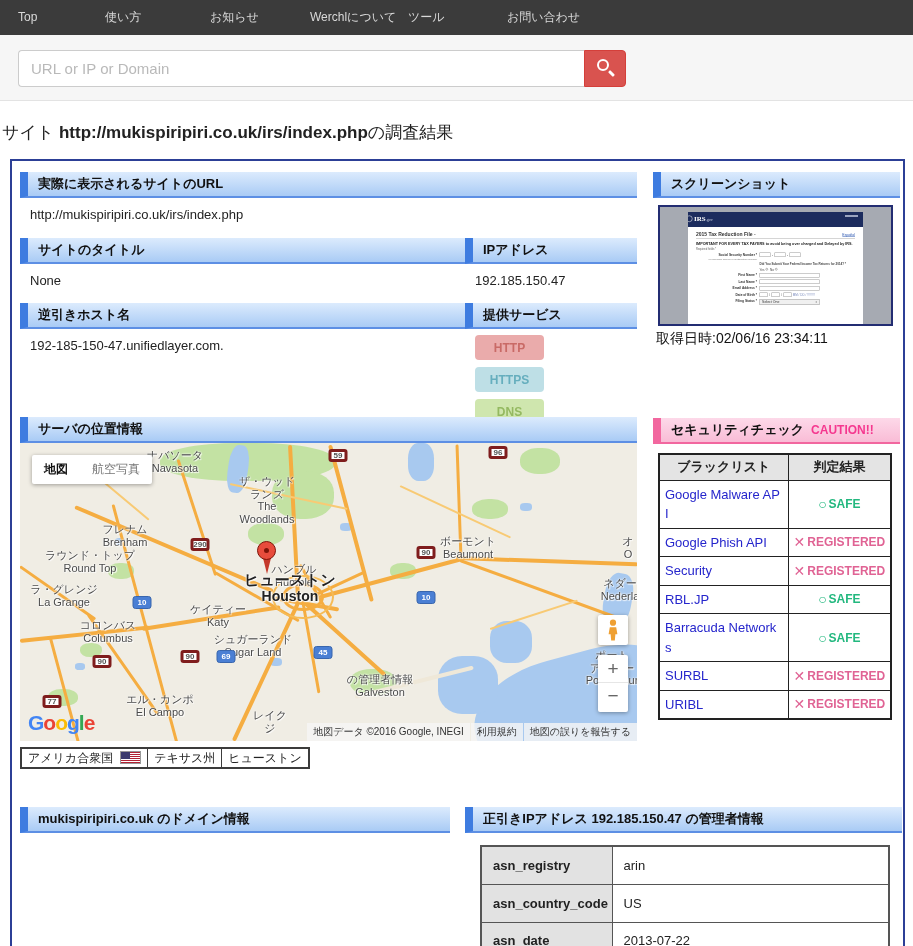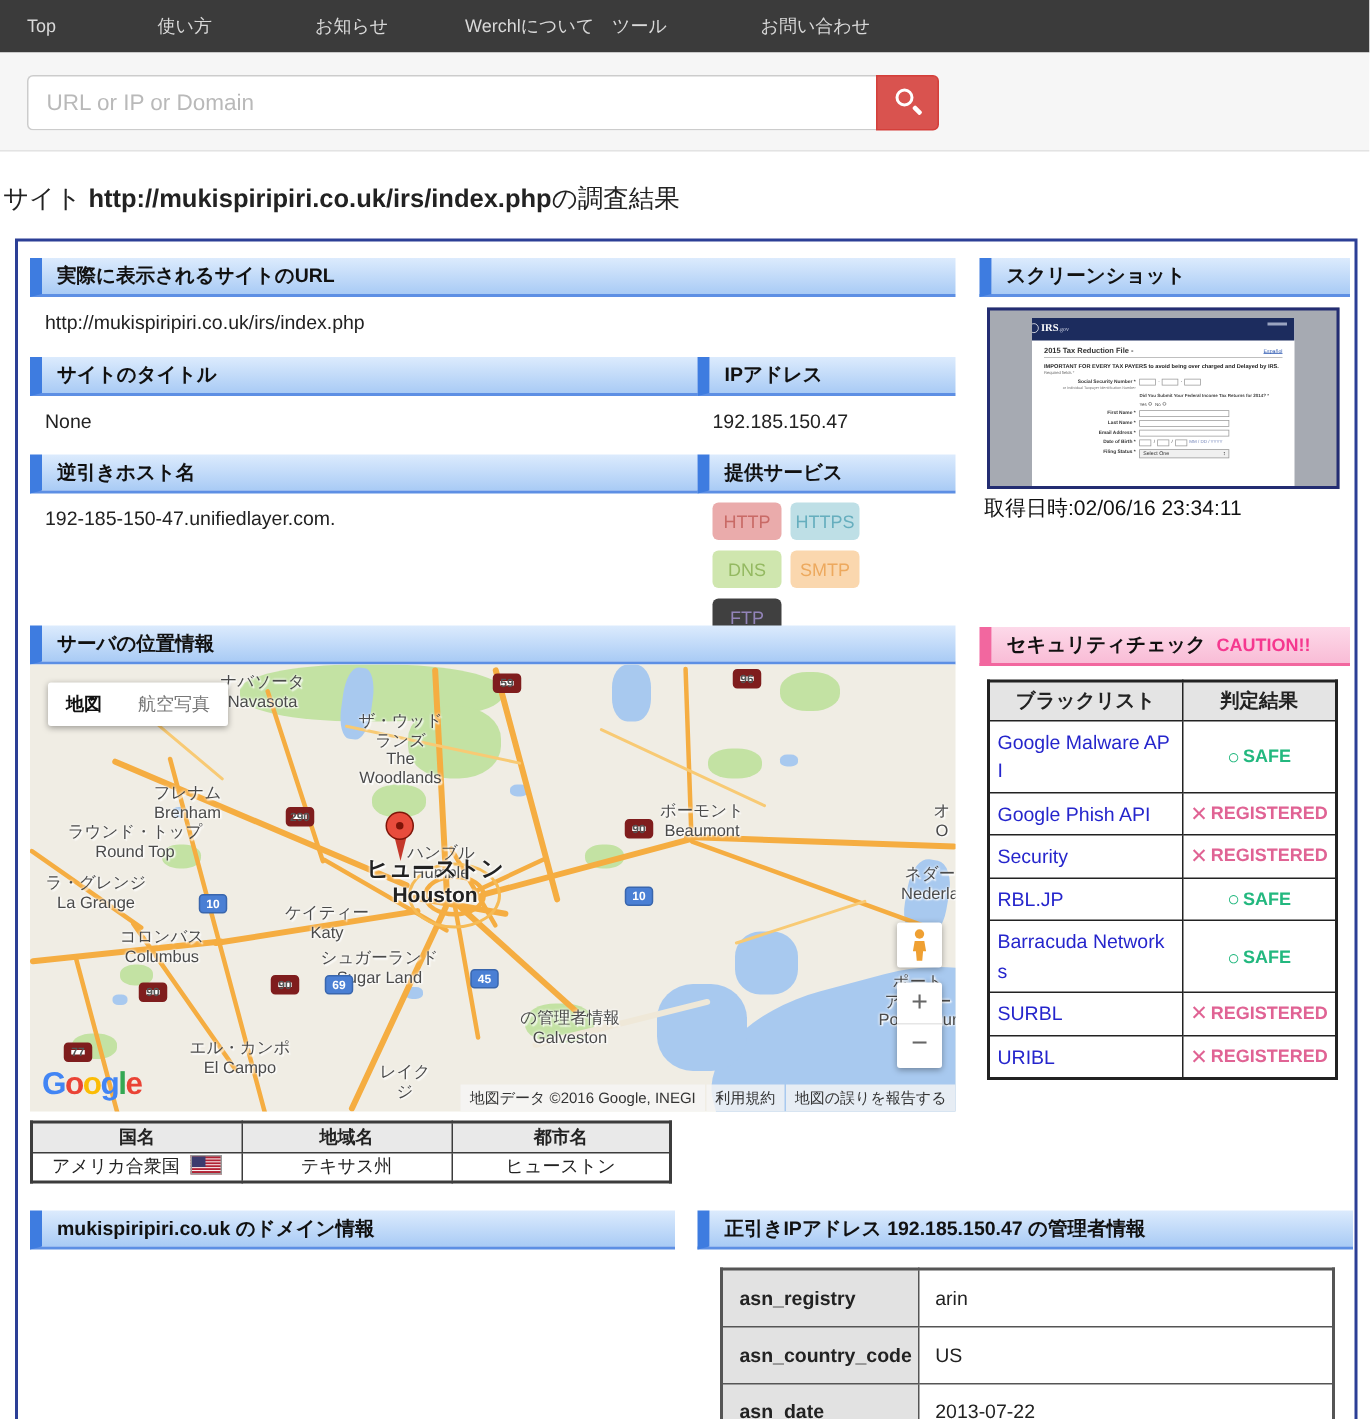--- a/index.html
+++ b/index.html
@@ -24,31 +24,31 @@
 
 
 #main{position:absolute;left:10px;top:159px;width:895px;height:860px;border:2px solid #2c3f96;background:#fff}
 .sec-h{position:absolute;height:26px;line-height:23px;font-size:13px;font-weight:bold;color:#111;padding-left:10px;border-left:8px solid #3e7ce0;border-bottom:2px solid #5d8fe4;background:linear-gradient(#dcebfd,#a9cbf5);white-space:nowrap;overflow:hidden}
 .sec-h.pink{border-left-color:#f2679f;border-bottom-color:#f2679f;background:linear-gradient(#fdd9e9,#f9bcd6)}
 .sec-h .caution{color:#f5388f;margin-left:7px;font-size:12px}
 .val{position:absolute;font-size:13px;color:#222;white-space:nowrap}
 
 
 #badges{position:absolute;left:463px;top:174px;width:128px;display:flex;flex-wrap:wrap;gap:7px 6px}
-.badge{width:46px;height:25px;border-radius:4px;font-size:12px;font-weight:normal;display:flex;align-items:center;justify-content:center}
+.badge{width:69px;height:25px;border-radius:4px;font-size:12px;font-weight:bold;display:flex;align-items:center;justify-content:center}
 
 
 #map{position:absolute;left:8px;top:282px;width:617px;height:298px;background:#f0ede4;overflow:hidden;cursor:grab}
 #map .blob,#map .road,#map .ring{position:absolute}
 .map-label{position:absolute;transform:translateX(-50%);text-align:center;font-size:11px;line-height:1.15;color:#4a4a4a;white-space:nowrap;text-shadow:0 0 2px #fff,0 0 2px #fff,1px 1px 1px #fff}
 .map-label.big{color:#222}
 .map-label.big .l0{font-size:15px;font-weight:bold}
 .map-label.big .l1{font-size:14px;font-weight:bold}
 .shield{position:absolute;width:19px;height:13px;border-radius:3px;font-size:8px;font-weight:bold;display:flex;align-items:center;justify-content:center;transform:translateX(-50%)}
-.shield.us{background:#fff;border:5px solid #7f1d1d;color:#555}
+.shield.us{background:#fff;border:3px solid #7f1d1d;color:#555}
 .shield.i{background:#4a7fd4;border:1px solid #3966ad;color:#fff}
 #map-pin{position:absolute;left:237px;top:98px;width:20px;height:36px}
 #map-pin .bulb{position:absolute;left:0;top:0;width:19px;height:19px;background:#e84c3c;border:1px solid #7e1408;border-radius:50%}
 #map-pin .dot{position:absolute;left:7px;top:7px;width:5px;height:5px;background:#7e1408;border-radius:50%}
 #map-pin .tail{position:absolute;left:6px;top:17px;width:0;height:0;border-left:4px solid transparent;border-right:4px solid transparent;border-top:16px solid #c4382a}
 #map-type{position:absolute;left:12px;top:12px;height:29px;background:#fff;border-radius:2px;box-shadow:0 1px 4px rgba(0,0,0,.35);display:flex;align-items:center;font-size:12px}
 #map-type .mt{padding:0 12px;line-height:29px;cursor:pointer}
 #map-type .mt.active{font-weight:bold;color:#111}
 #map-type .mt.alt{color:#777}
 #pegman{position:absolute;right:9px;top:172px;width:30px;height:30px;background:#fff;border-radius:2px;box-shadow:0 1px 4px rgba(0,0,0,.35);display:flex;align-items:center;justify-content:center;cursor:pointer}
@@ -312,25 +312,20 @@
     <div id="glogo"><span style="color: rgb(66, 133, 244);">G</span><span style="color: rgb(234, 67, 53);">o</span><span style="color: rgb(251, 188, 5);">o</span><span style="color: rgb(66, 133, 244);">g</span><span style="color: rgb(52, 168, 83);">l</span><span style="color: rgb(234, 67, 53);">e</span></div>
     <div id="map-attr">
         <span>地図データ ©2016 Google, INEGI</span>
         <span>利用規約</span>
         <span>地図の誤りを報告する</span>
       </div>
   </div>
 
   <table id="loc-table">
     <tbody>
-        <tr>
-      <th class="c1">国名</th>
-      <th class="c2">地域名</th>
-      <th class="c3">都市名</th>
-    </tr>
     <tr>
       <td><span>アメリカ合衆国</span><span class="usflag"></span></td>
       <td>テキサス州</td>
       <td>ヒューストン</td>
     </tr>
   </tbody>
     </table>
 
   <div class="sec-h" style="left:8px;top:646px;width:430px">mukispiripiri.co.uk のドメイン情報</div>
   <div class="sec-h" style="left:453px;top:646px;width:437px">正引きIPアドレス 192.185.150.47 の管理者情報</div>

